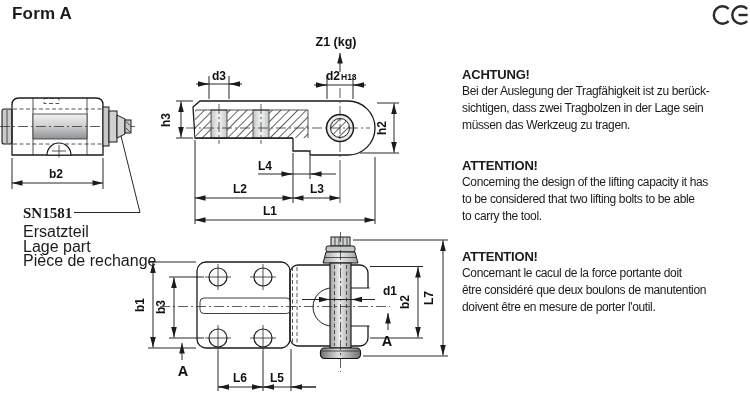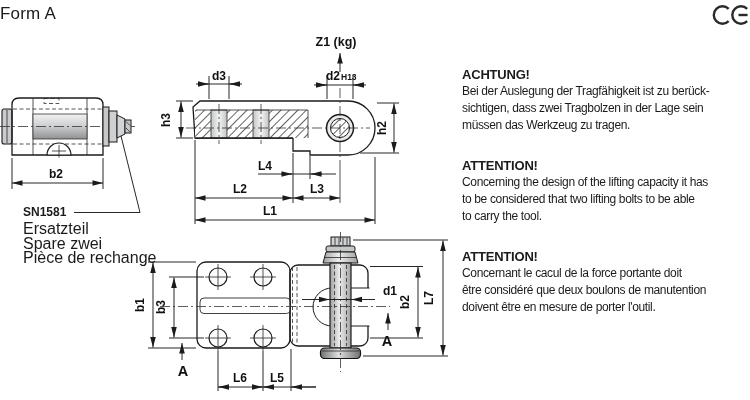--- a/index.html
+++ b/index.html
@@ -1,23 +1,23 @@
 <!DOCTYPE html>
 <html><head>
 <meta charset="utf-8">
 <style>
   html,body{margin:0;padding:0;background:#fff;}
   #page{position:relative;width:750px;height:400px;background:#ffffff;overflow:hidden;
         font-family:"Liberation Sans", sans-serif;color:#1b1b1b;}
   #page svg{position:absolute;left:0;top:0;}
   .abs{position:absolute;}
-  #title{left:0;top:4px;font-size:17px;letter-spacing:.2px;}
+  #title{left:12px;top:4px;font-size:17px;letter-spacing:.2px;font-weight:bold;}
   #ce{left:712px;top:4px;}
   #spare{left:23px;top:205px;}
-  #spare .code{font-size:12px;font-weight:bold;margin-bottom:3px;}
+  #spare .code{font-size:15px;font-weight:bold;margin-bottom:3px;font-family:Liberation Serif, serif;}
   #spare .ln{font-size:16px;line-height:14.5px;}
   #notices{left:462px;top:67px;width:292px;}
   .notice{margin-top:24px;}
   .notice:first-child{margin-top:0;}
   .notice .hd{font-size:13px;font-weight:bold;letter-spacing:-.2px;line-height:16px;}
   .notice .bl{font-size:12px;letter-spacing:-.35px;line-height:17px;white-space:nowrap;}
   
   .out{stroke:#1b1b1b;stroke-width:1.3;fill:none;}
   .thin{stroke:#2a2a2a;stroke-width:.8;fill:none;}
   .dim,.ext{stroke:#1b1b1b;stroke-width:.95;fill:none;}
@@ -228,21 +228,21 @@
     <svg width="40" height="23" viewBox="0 0 40 23">
       <path d="M16.65,4.85 A8.7,8.7 0 1 0 16.65,17.15" fill="none" stroke="#2a2a2a" stroke-width="2.4"></path>
       <path d="M35.15,4.85 A8.7,8.7 0 1 0 35.15,17.15" fill="none" stroke="#2a2a2a" stroke-width="2.4"></path>
       <line x1="26.5" y1="11" x2="35.6" y2="11" stroke="#2a2a2a" stroke-width="2.4"></line>
     </svg>
   </div>
 
   <div class="abs" id="spare">
     <div class="code">SN1581</div>
     <div class="ln">Ersatzteil</div>
-    <div class="ln">Spare zwei</div>
+    <div class="ln">Lage part</div>
     <div class="ln">Pièce de rechange</div>
   </div>
 
   <div class="abs" id="notices">
     <div class="notice">
       <div class="hd">ACHTUNG!</div>
       <div class="bl">Bei der Auslegung der Tragfähigkeit ist zu berück-</div>
       <div class="bl">sichtigen, dass zwei Tragbolzen in der Lage sein</div>
       <div class="bl">müssen das Werkzeug zu tragen.</div>
     </div>

